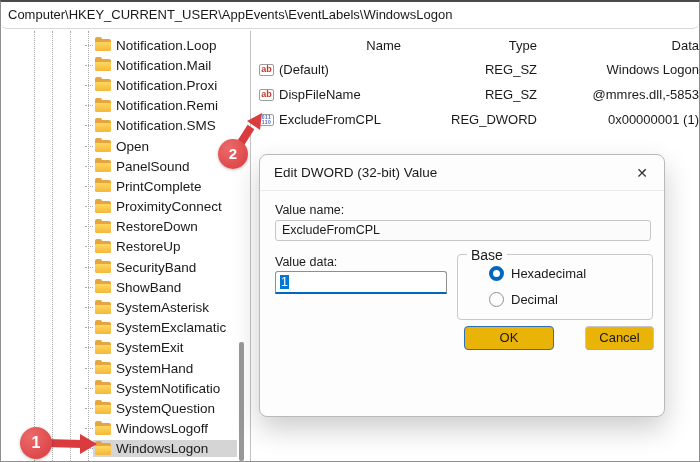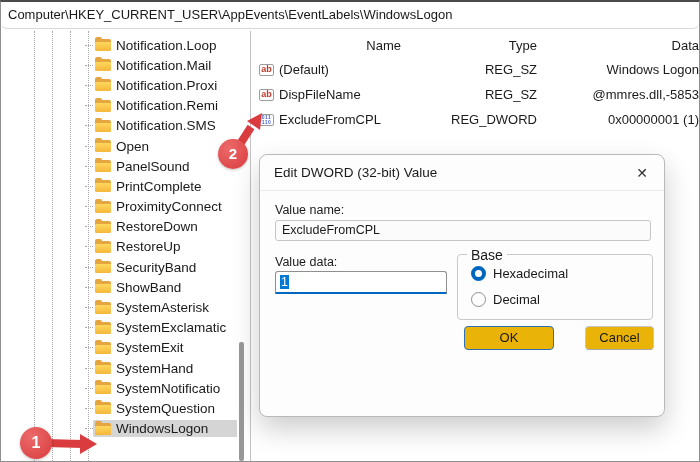--- a/index.html
+++ b/index.html
@@ -71,21 +71,21 @@
     position:absolute;left:15px;top:80px;width:172px;height:23px;
     border:1px solid #8f8f8f;border-bottom:2px solid #0067c0;border-radius:3px 3px 1px 1px;
     background:#fff;font-size:12.5px;line-height:20px;padding-left:4px;
   }
   #valuedata-box .sel{background:#0078d4;color:#fff;padding:0 1px;}
   #base-group{
     position:absolute;left:197px;top:63px;width:196px;height:66px;
     border:1px solid #c9c9c9;border-radius:4px;
   }
   #base-legend{position:absolute;left:9px;top:-8px;background:#fdfdfd;padding:0 4px;font-size:14px;}
-  .radio-row{position:absolute;left:13px;display:flex;align-items:center;gap:7px;font-size:13px;}
+  .radio-row{position:absolute;left:31px;display:flex;align-items:center;gap:7px;font-size:13px;}
   #radio-hex-row{top:11px;}
   #radio-dec-row{top:37px;}
   .radio{width:15px;height:15px;border-radius:50%;flex:none;}
   .radio.checked{background:#fff;border:4.5px solid #0067c0;}
   .radio.unchecked{background:#fdfdfd;border:1px solid #909090;}
   .dlg-btn{
     position:absolute;top:135px;height:24px;border-radius:4px;background:#eab308;
     font-size:13px;text-align:center;line-height:22px;
   }
   #btn-ok{left:204px;width:90px;border:1px solid #2f6fb5;}
@@ -296,20 +296,30 @@
             </span>
           </div>
           <div class="trow">
             <span class="stub"></span>
             <span class="trow-inner">
               <span class="folder">
                 <span class="fback"></span>
                 <span class="ffront"></span>
               </span>
               <span class="tlabel">SystemQuestion</span>
+            </span>
+          </div>
+          <div class="trow">
+            <span class="stub"></span>
+            <span class="trow-inner">
+              <span class="folder">
+                <span class="fback"></span>
+                <span class="ffront"></span>
+              </span>
+              <span class="tlabel">WindowsLogoff</span>
             </span>
           </div>
           <div class="trow selected">
             <span class="stub"></span>
             <span class="trow-inner">
               <span class="folder">
                 <span class="fback"></span>
                 <span class="ffront"></span>
               </span>
               <span class="tlabel">WindowsLogon</span>

